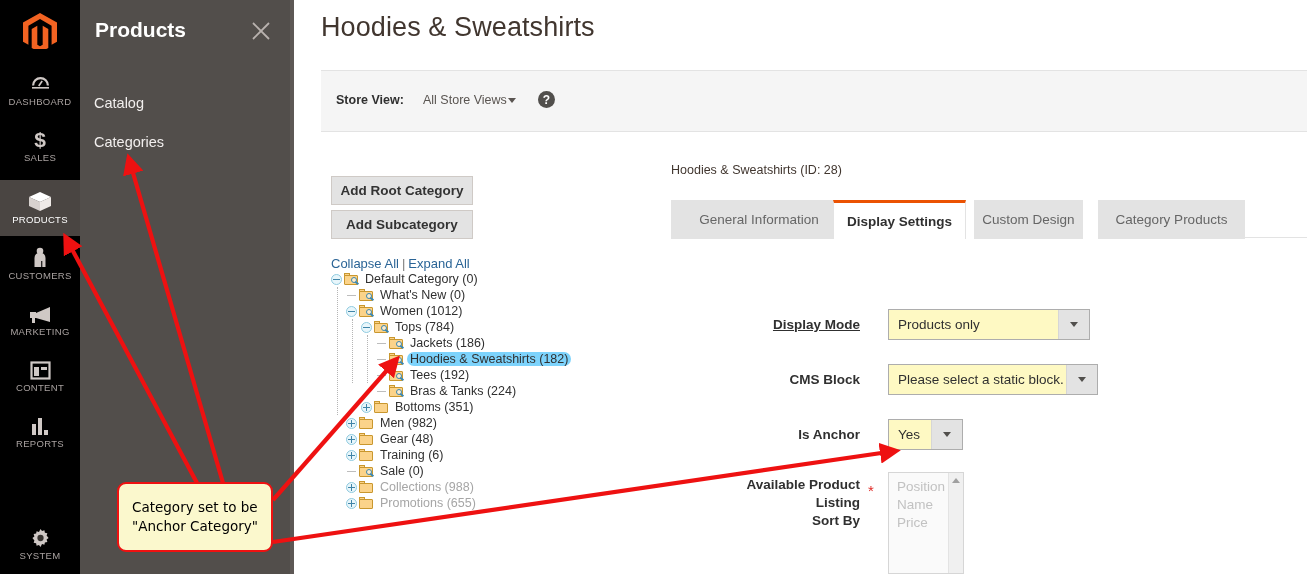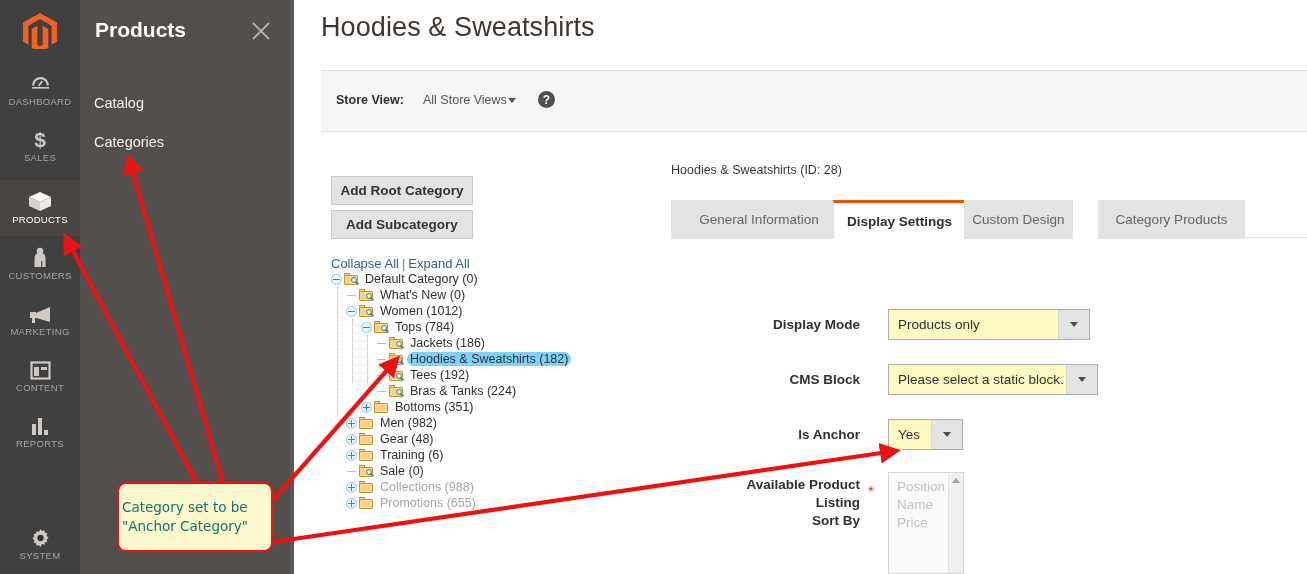--- a/index.html
+++ b/index.html
@@ -7,21 +7,21 @@
     width: 1307px; height: 574px;
     overflow: hidden;
     background: #ffffff;
     font-family: "Liberation Sans", sans-serif;
   }
   #root { position: relative; width: 1307px; height: 574px; overflow: hidden; }
 
   
   .rail {
     position: absolute; left: 0; top: 0; width: 80px; height: 574px;
-    background: #404040;
+    background: #000000;
   }
   .rail-logo {
     position: absolute; left: 0; top: 0; width: 80px; height: 62px;
     display: flex; align-items: center; justify-content: center;
   }
   .rail-item {
     position: absolute; left: 0; width: 80px; height: 56px;
     display: flex; flex-direction: column; align-items: center;
     justify-content: center; gap: 2px;
     color: #a9a2a0; cursor: pointer;
@@ -230,23 +230,23 @@
     border-bottom: 5px solid #a0a0a0;
   }
 
   
   .callout {
     position: absolute; left: 117px; top: 482px;
     width: 156px; height: 70px;
     background: #fbf8cd; border: 2px solid #ee1111; border-radius: 9px;
     box-sizing: border-box;
     display: flex; flex-direction: column; justify-content: center;
-    padding-left: 3px;
+    padding-left: 13px;
     font-family: "DejaVu Sans", sans-serif;
-    font-size: 13.5px; color: #0f766e; line-height: 19px;
+    font-size: 13.5px; color: #000000; line-height: 19px;
     z-index: 40;
   }
   .arrows {
     position: absolute; left: 0; top: 0; width: 1307px; height: 574px;
     pointer-events: none; z-index: 30;
   }
 </style>
 </head>
 <body>
 
@@ -564,30 +564,30 @@
 
   <div class="cat-id">Hoodies &amp; Sweatshirts (ID: 28)</div>
 
   <div class="tabs" id="tabs">
       <div class="tab" style="left: 0px; width: 176px;">
         <span>General Information</span>
       </div>
       <div class="tab active" style="left: 162px; width: 133px;">
         <span>Display Settings</span>
       </div>
-      <div class="tab" style="left: 293px; width: 109px;">
+      <div class="tab" style="left: 303px; width: 109px;">
         <span>Custom Design</span>
       </div>
       <div class="tab" style="left: 427px; width: 147px;">
         <span>Category Products</span>
       </div>
     </div>
   <div class="tabs-rule"></div>
 
-  <div class="flabel" style="left:700px; top:316px; width:160px;">Display Mode</div>
+  <div class="flabel" style="left:700px; top:316px; width:160px;text-decoration:underline;">Display Mode</div>
   <div class="selbox" style="left:888px; top:309px; width:202px;">
     <span class="sv">Products only</span>
     <span class="sb">
         <i></i>
       </span>
   </div>
 
   <div class="flabel" style="left:700px; top:371px; width:160px;">CMS Block</div>
   <div class="selbox" style="left:888px; top:364px; width:210px;">
     <span class="sv">Please select a static block.</span>

